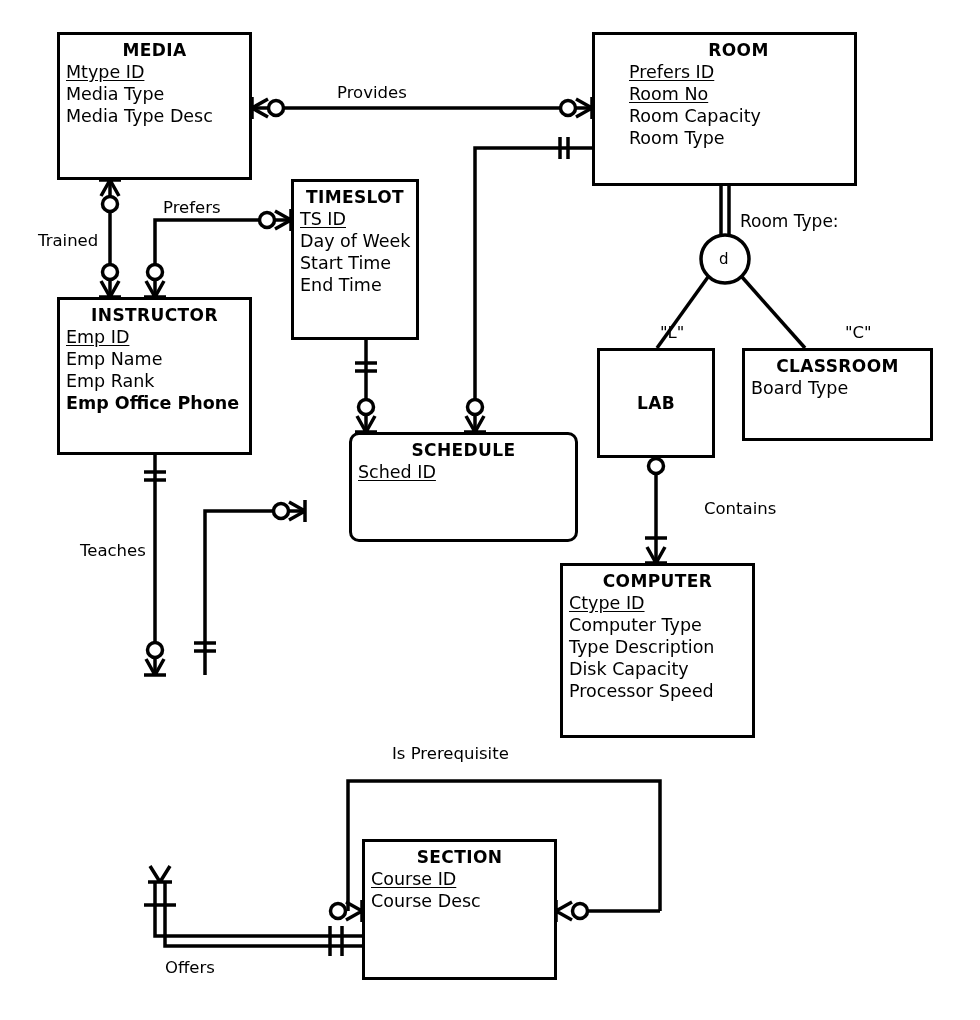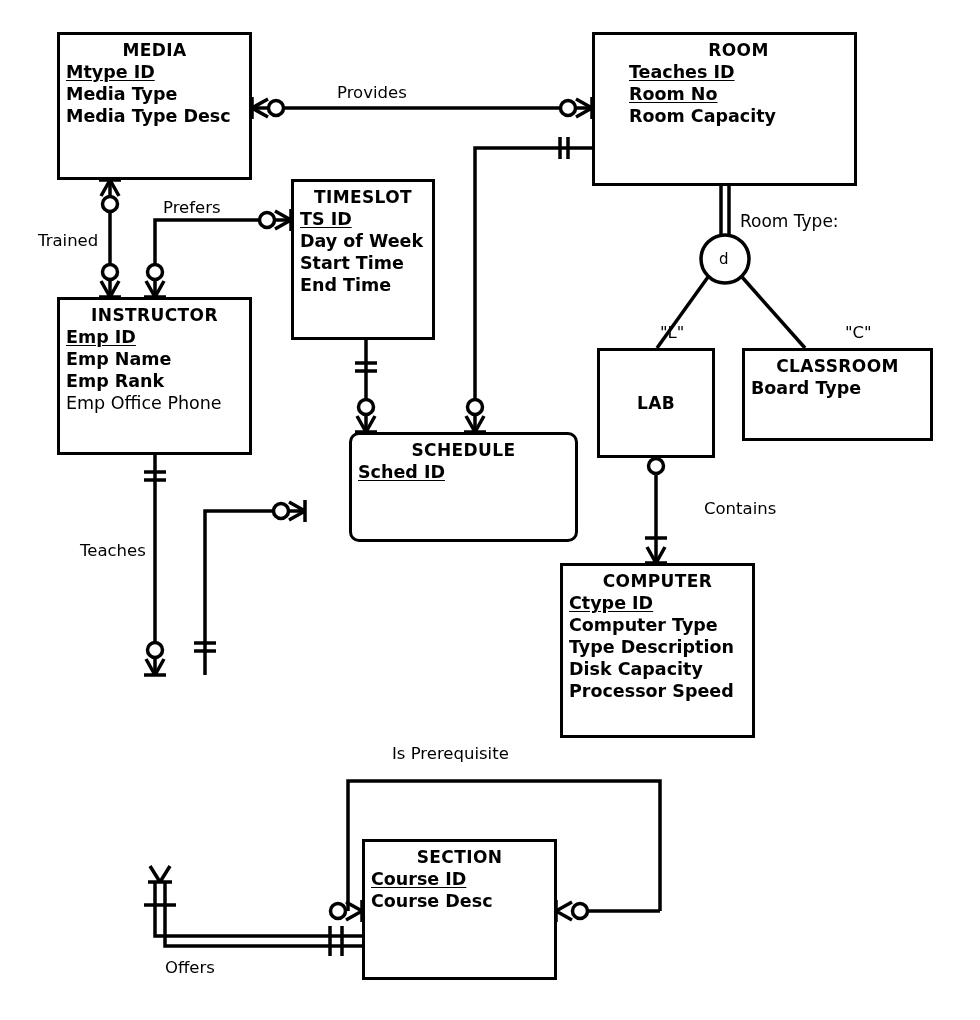--- a/index.html
+++ b/index.html
@@ -9,23 +9,23 @@
   svg#wires{position:absolute;left:0;top:0;width:980px;height:1020px;}
 
   .ent{position:absolute;box-sizing:border-box;background:#fff;border:3px solid #000;}
   .ent.weak{border-width:3px;}
   .ent .inner{position:absolute;left:9px;top:9px;right:9px;bottom:9px;border:3px solid #000;box-sizing:border-box;}
   .ent.round{border-radius:10px;margin-left:44px;}
 
   .ttl{text-align:center;font-weight:bold;font-size:17px;color:#000;
        letter-spacing:.4px;line-height:21px;padding-top:5px;}
   .attrs{padding-left:6px;}
-  .at{font-size:17.5px;font-weight:bold;line-height:22px;color:#000;white-space:nowrap;}
+  .at{font-size:17.5px;font-weight:normal;line-height:22px;color:#000;white-space:nowrap;}
   .at.pk{text-decoration:underline;text-underline-offset:2px;}
-  .at.plain{font-weight:normal;}
+  .at.plain{font-weight:bold;}
 
   .lbl{position:absolute;font-size:16.5px;color:#000;white-space:nowrap;line-height:18px;}
   .discr{font-size:17px;}
   .dletter{position:absolute;font-size:15px;color:#000;}
 </style>
 </head>
 <body>
 
 <div id="stage">
 
@@ -148,27 +148,28 @@
     <div class="attrs">
       <div class="at pk">Mtype ID</div>
       <div class="at">Media Type</div>
       <div class="at">Media Type  Desc</div>
     </div>
   </div>
 
   <div class="ent" style="left:592px;top:32px;width:265px;height:154px;padding-left:28px;">
     <div class="ttl">ROOM</div>
     <div class="attrs">
-      <div class="at pk">Teaches ID</div>
+      <div class="at pk">Prefers ID</div>
       <div class="at pk">Room No</div>
       <div class="at">Room Capacity</div>
-    </div>
-  </div>
-
-  <div class="ent" style="left:291px;top:179px;width:144px;height:161px;">
+      <div class="at">Room Type</div>
+    </div>
+  </div>
+
+  <div class="ent" style="left:291px;top:179px;width:128px;height:161px;">
     <div class="ttl">TIMESLOT</div>
     <div class="attrs">
       <div class="at pk">TS ID</div>
       <div class="at">Day of Week</div>
       <div class="at">Start Time</div>
       <div class="at">End Time</div>
     </div>
   </div>
 
   <div class="ent" style="left:57px;top:297px;width:195px;height:158px;">

